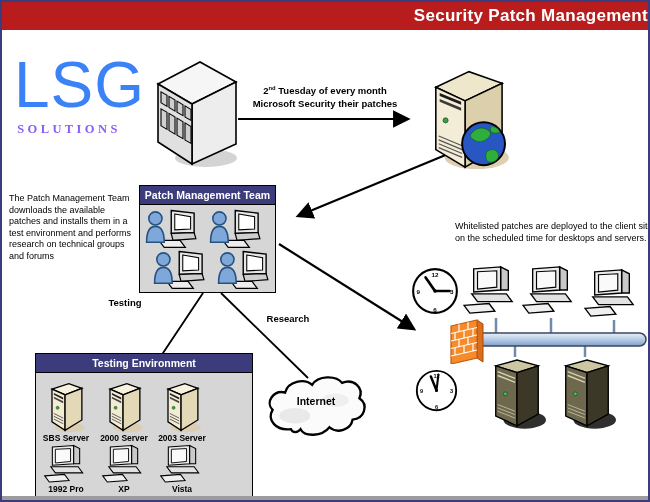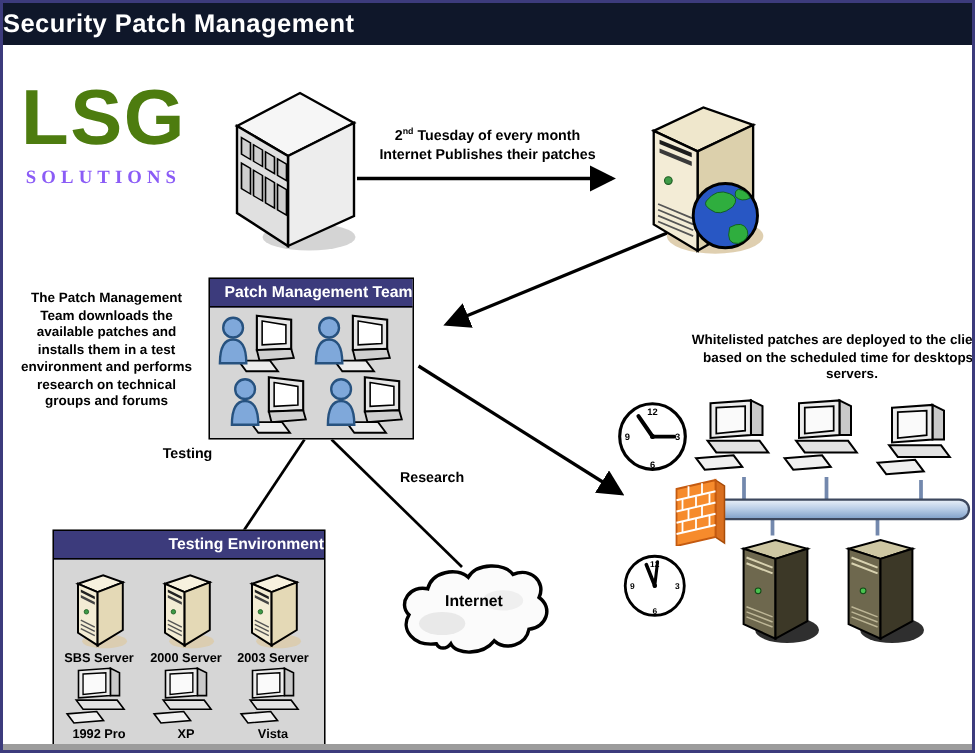--- a/index.html
+++ b/index.html
@@ -1,33 +1,33 @@
 <!DOCTYPE html>
 <html><head>
 <meta charset="utf-8">
 <style>
   html,body{margin:0;padding:0;background:#fff;}
   .page{position:relative;width:650px;height:502px;background:#ffffff;
         border:2px solid #3c3b7c;box-sizing:border-box;overflow:hidden;
         font-family:"Liberation Sans",sans-serif;color:#000;}
   .abs{position:absolute;}
-  .titlebar{left:0;right:0;top:0;height:28px;background:#0f172a;color:#fff;
-            display:flex;align-items:center;justify-content:flex-start;
+  .titlebar{left:0;right:0;top:0;height:28px;background:#b91c1c;color:#fff;
+            display:flex;align-items:center;justify-content:flex-end;
             font-weight:bold;font-size:17px;letter-spacing:.3px;}
   .bottom-shadow{left:0;right:0;bottom:0;height:4px;background:#9c9c9c;}
-  .logo-lsg{font-weight:bold;font-size:52px;line-height:.92;color:#4d7c0f;letter-spacing:1px;}
+  .logo-lsg{font-weight:normal;font-size:64px;line-height:.92;color:#3b82f6;letter-spacing:1px;}
   .logo-sub{font-family:"Liberation Serif",serif;font-weight:bold;font-size:12.5px;
             letter-spacing:3.4px;color:#8b5cf6;margin-top:7px;}
-  .note{font-weight:bold;font-size:9px;line-height:1.28;text-align:center;}
+  .note{font-weight:normal;font-size:9px;line-height:1.28;}
   .lbl{font-weight:bold;font-size:9.5px;text-align:center;}
   .sm{font-size:8.5px;font-weight:bold;text-align:center;white-space:nowrap;}
   .pub{text-align:center;font-weight:bold;font-size:9.5px;line-height:1.4;}
   .pub sup{font-size:.62em;}
   .box{border:1.5px solid #000;background:#d6d6d6;box-sizing:border-box;position:absolute;}
-  .boxhdr{background:#3c3b7c;color:#fff;font-weight:bold;text-align:right;
+  .boxhdr{background:#3c3b7c;color:#fff;font-weight:bold;text-align:center;
           font-size:10.5px;height:18px;line-height:18px;border-bottom:1px solid #000;}
   .overlay{left:0;top:0;pointer-events:none;}
   svg{display:block;}
   .defs-holder{position:absolute;width:0;height:0;overflow:hidden;}
 </style>
 </head>
 <body>
 
 <svg class="defs-holder" aria-hidden="true">
   <defs>
@@ -123,21 +123,21 @@
         <rect x="3" y="23" width="6" height="17"></rect>
           <rect x="11" y="23" width="6" height="17"></rect>
         <rect x="19" y="23" width="6" height="17"></rect>
           <rect x="27" y="23" width="6" height="17"></rect>
       </g>
     </g>
   </svg>
 
   <div class="abs pub" style="left:223px;top:82px;width:200px;">
     <div><span>2</span><sup>nd</sup><span> Tuesday of every month</span></div>
-    <div>Internet Publishes their patches</div>
+    <div>Microsoft Security their patches</div>
   </div>
 
   <svg class="abs" style="left:420px;top:56px;" width="90" height="115" viewBox="0 0 92 118">
     <ellipse cx="56" cy="102" rx="33" ry="12" fill="#d9c7a2" opacity="0.85"></ellipse>
     <polygon points="14,30 48,14 82,26 44,44" fill="#efe7cc" stroke="#000" stroke-width="1.6"></polygon>
     <polygon points="44,44 82,26 82,90 44,112" fill="#dcd0ac" stroke="#000" stroke-width="1.6"></polygon>
     <polygon points="14,30 44,44 44,112 14,94" fill="#f3ecd6" stroke="#000" stroke-width="1.6"></polygon>
     <polygon points="18,36 40,45 40,48 18,39" fill="#1c1c1c"></polygon>
     <polygon points="18,42 40,51 40,54 18,45" fill="#3a3a3a"></polygon>
     <circle cx="24" cy="64" r="2.6" fill="#3f9b47" stroke="#1d5c22" stroke-width="0.8"></circle>
@@ -162,21 +162,21 @@
         <use href="#sym-person-pc"></use>
       </svg>
     <svg class="abs" style="left:76px;top:62px;" width="58" height="44" viewBox="0 0 64 50">
         <use href="#sym-person-pc"></use>
       </svg>
   </div>
 
   <div class="abs lbl" style="left:93px;top:295px;width:60px;">Testing</div>
   <div class="abs lbl" style="left:256px;top:311px;width:60px;">Research</div>
 
-  <div class="box" style="left:33px;top:351px;width:182px;height:144px;">
+  <div class="box" style="left:33px;top:351px;width:218px;height:144px;">
     <div class="boxhdr">Testing Environment</div>
     <svg class="abs" style="left:8px;top:24px;" width="44" height="56" viewBox="0 0 46 60">
         <use href="#sym-tower"></use>
       </svg>
     <svg class="abs" style="left:66px;top:24px;" width="44" height="56" viewBox="0 0 46 60">
         <use href="#sym-tower"></use>
       </svg>
     <svg class="abs" style="left:124px;top:24px;" width="44" height="56" viewBox="0 0 46 60">
         <use href="#sym-tower"></use>
       </svg>

